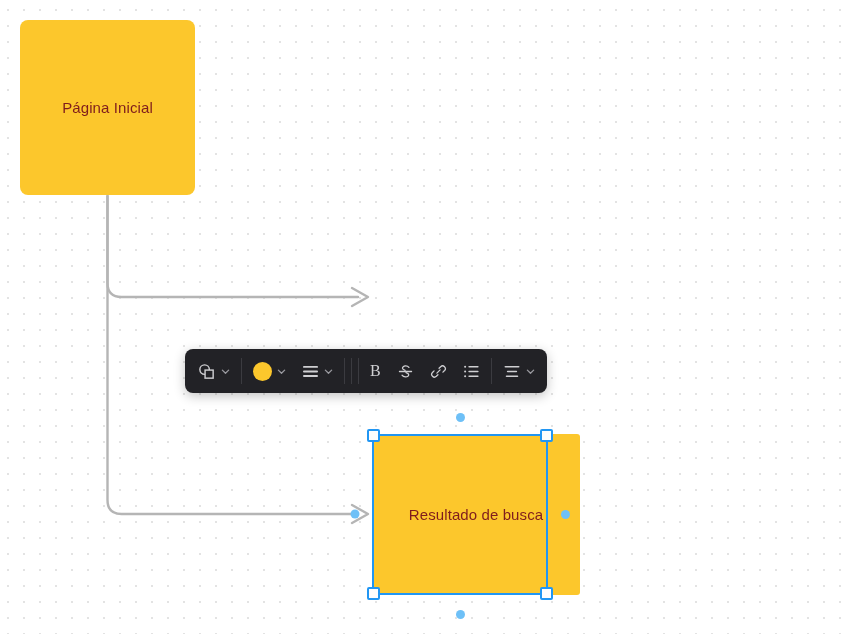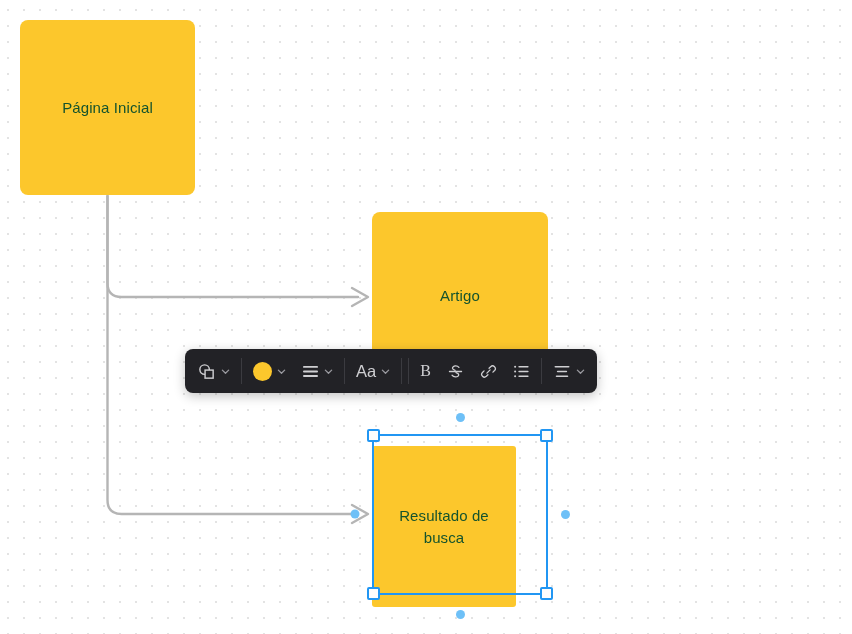--- a/index.html
+++ b/index.html
@@ -38,31 +38,31 @@
     position: absolute;
     background: #fcc72c;
     border-radius: 8px;
     display: flex;
     align-items: center;
     justify-content: center;
     box-sizing: border-box;
     padding: 8px 14px;
   }
   .node-label {
-    color: #14532d;
+    color: #7f1d1d;
     font-size: 15px;
     line-height: 1.42;
     text-align: center;
     font-family: "Liberation Sans", sans-serif;
     letter-spacing: .1px;
   }
 
   #node-home     { left: 20px;  top: 20px;  width: 175px; height: 175px; }
   #node-article  { left: 372px; top: 212px; width: 176px; height: 168px; }
-  #node-search   { left: 372px; top: 434px; width: 144px; height: 161px; border-radius: 3px; margin-top: 12px; }
+  #node-search   { left: 372px; top: 434px; width: 208px; height: 161px; border-radius: 3px; }
 
   
   #selection {
     position: absolute;
     left: 372px; top: 434px;
     width: 176px; height: 161px;
     border: 2px solid #2196f3;
     box-sizing: border-box;
     pointer-events: none;
   }
@@ -178,23 +178,20 @@
 
     <path d="M107.5 196 L107.5 500 Q107.5 514 121.5 514 L352 514" fill="none" stroke="#b5b5b5" stroke-width="2.4" stroke-linecap="round"></path>
     <path d="M352 505 L368 514 L352 523" fill="none" stroke="#b5b5b5" stroke-width="2.4" stroke-linecap="round" stroke-linejoin="round"></path>
     <circle cx="355" cy="514" r="4.5" fill="#6ec0f7"></circle>
   </svg>
 
   <div id="node-home" class="node">
     <span class="node-label">Página Inicial</span>
   </div>
 
-  <div id="node-article" class="node">
-    <span class="node-label">Artigo</span>
-  </div>
 
   <div id="node-search" class="node">
     <span class="node-label">Resultado de busca</span>
   </div>
 
   <div id="selection">
     <div class="handle tl"></div>
     <div class="handle tr"></div>
     <div class="handle bl"></div>
     <div class="handle br"></div>
@@ -243,30 +240,20 @@
         <span class="tb-icon chev">
           <svg width="9" height="9" viewBox="0 0 10 10">
             <path d="M1.5 3.5 L5 7 L8.5 3.5" fill="none" stroke="#9a9aa0" stroke-width="1.4" stroke-linecap="round" stroke-linejoin="round"></path>
           </svg>
         </span>
       </div>
     </div>
 
     <div class="tb-sep"></div>
 
-    <div class="tb-group">
-      <div class="tb-btn">
-        <span class="aa-text">Aa</span>
-        <span class="tb-icon chev">
-          <svg width="9" height="9" viewBox="0 0 10 10">
-            <path d="M1.5 3.5 L5 7 L8.5 3.5" fill="none" stroke="#9a9aa0" stroke-width="1.4" stroke-linecap="round" stroke-linejoin="round"></path>
-          </svg>
-        </span>
-      </div>
-    </div>
 
     <div class="tb-sep"></div>
 
 
     <div class="tb-sep"></div>
 
     <div class="tb-group">
       <div class="tb-btn">
         <span class="b-text">B</span>
       </div>

